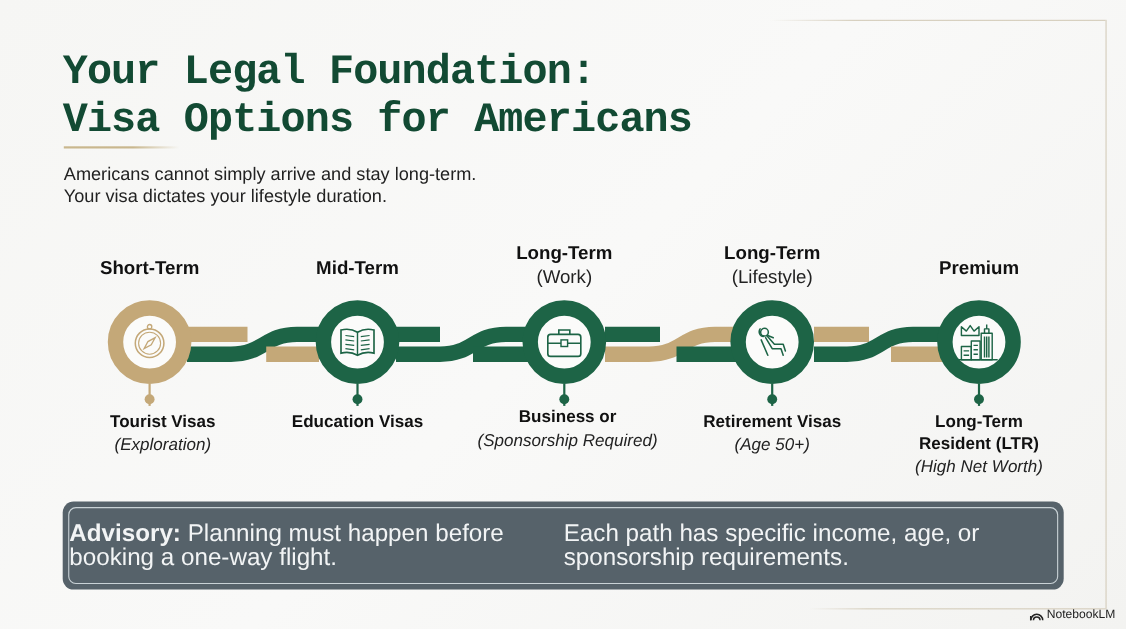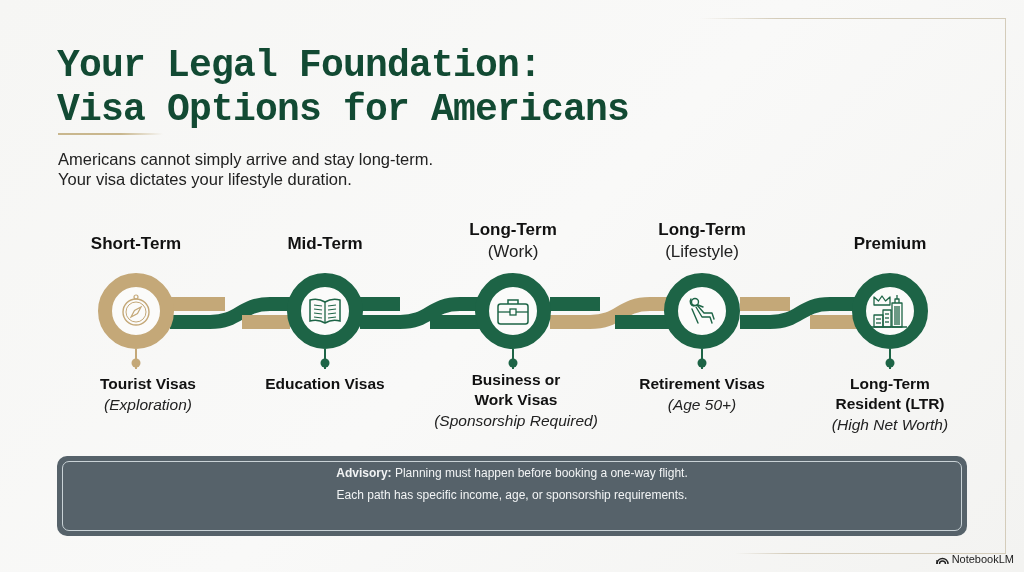--- a/index.html
+++ b/index.html
@@ -47,22 +47,22 @@
   .dot { position:absolute; width:9px; height:9px; border-radius:50%; transform:translate(-50%,-50%); }
   .gold-c { background:#c4a878; }
   .green-c { background:#1d6446; }
 
   .advisory {
     position:absolute; left:57px; top:456px; width:910px; height:80px;
     background:#56626a; border-radius:10px; box-sizing:border-box; padding:5px;
   }
   .advisory-inner {
     width:100%; height:100%; border:1.5px solid #c9d2d6; border-radius:7px; box-sizing:border-box;
-    display:flex; flex-direction:column; align-items:center; 
-    color:#f2f4f5; font-size:12px; line-height:22px;
+    display:flex; flex-direction:row; align-items:center; 
+    color:#f2f4f5; font-size:22px; line-height:22px;
   }
   .advisory-inner b { font-weight:bold; }
 
   .brand {
     position:absolute; right:10px; top:553px; font-size:11px; color:#222;
     display:flex; align-items:center; gap:3px;justify-content:space-between;
   }
 </style>
 </head>
 <body>
@@ -156,21 +156,20 @@
     <path d="M13 9 V5 H23 V9" fill="none" stroke="#1d6446" stroke-width="1.5"></path>
     <line x1="3" y1="17" x2="15" y2="17" stroke="#1d6446" stroke-width="1.3"></line>
     <line x1="21" y1="17" x2="33" y2="17" stroke="#1d6446" stroke-width="1.3"></line>
     <rect x="15" y="14" width="6" height="6" fill="none" stroke="#1d6446" stroke-width="1.3"></rect>
   </svg>
 </div>
 <div class="stem green-c" style="left:513px;top:349px;"></div>
 <div class="dot green-c" style="left:513px;top:363px;"></div>
 <div class="stage-bottom" style="left:516px;top:370px;">
   <div class="b1">Business or</div>
-  <div class="b1">Work Visas</div>
   <div class="b2">(Sponsorship Required)</div>
 </div>
 
 <div class="stage-top" style="left:702px;top:219px;">
   <div class="t1">Long-Term</div>
   <div class="t2">(Lifestyle)</div>
 </div>
 <div class="node green" style="left:702px;top:311px;">
   <svg width="36" height="36" viewBox="0 0 36 36">
     <g fill="none" stroke="#1d6446" stroke-width="1.4" stroke-linecap="round" stroke-linejoin="round">

